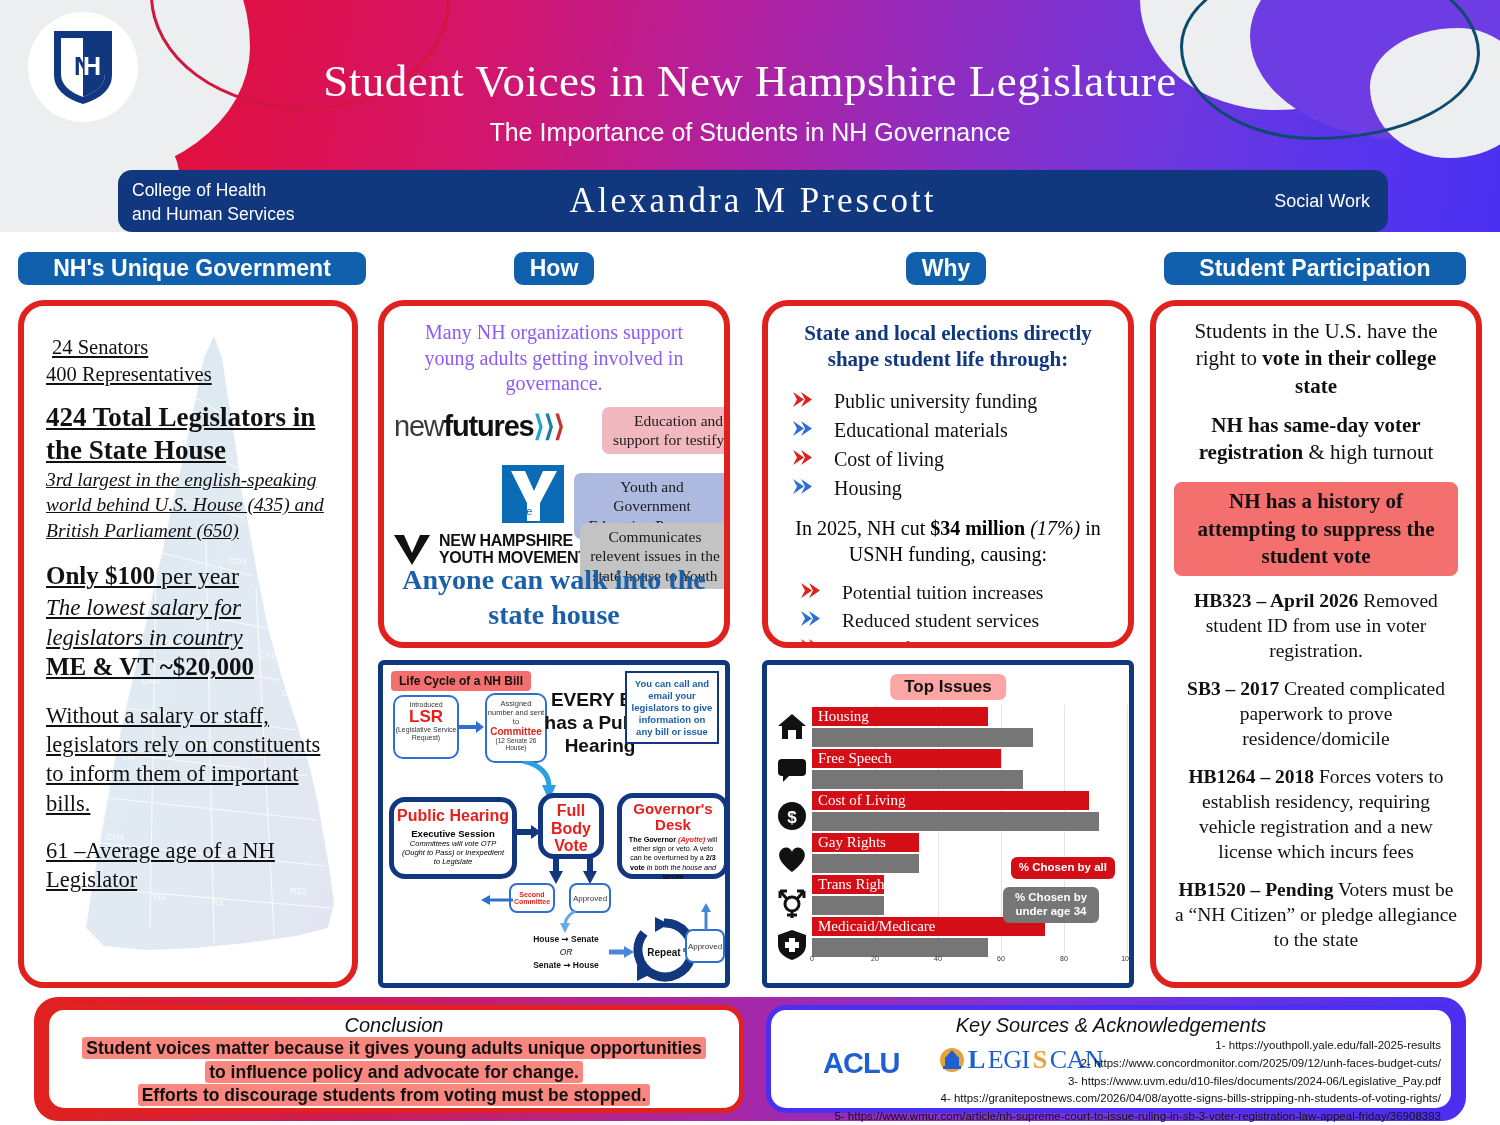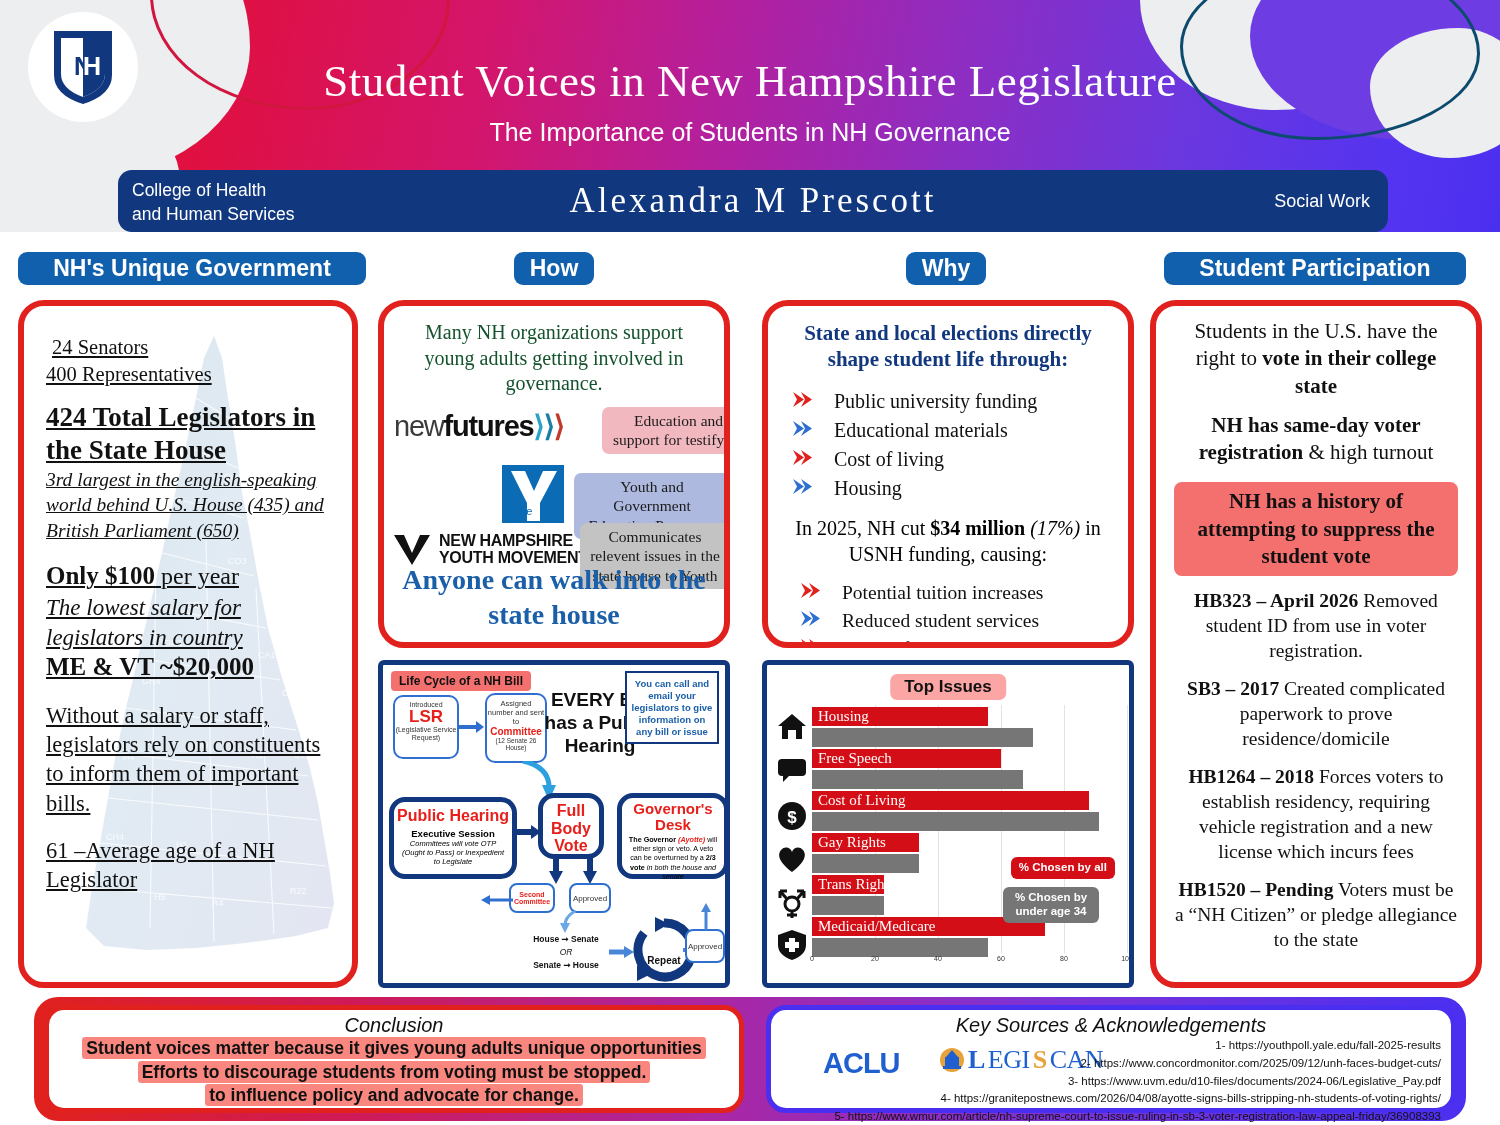--- a/index.html
+++ b/index.html
@@ -107,21 +107,21 @@
     color: #111; font-size: 20.5px; line-height: 1.32; text-decoration: underline;
   }
   .c1-text .big { font-size: 27px; font-weight: bold; line-height: 1.22; }
   .c1-text .ital { font-style: italic; font-size: 19.5px; line-height: 1.3; }
   .sp { height: 13px; }
 
   
   #col2 { left: 378px; top: 300px; width: 352px; height: 348px; }
   .c2-intro {
     padding: 14px 22px 0 22px; text-align: center; font-size: 20px;
-    line-height: 1.28; color: #14532d;
+    line-height: 1.28; color: #8b5cf6;
   }
   .org-row { position: relative; margin-top: 6px; height: 48px; }
   .newfutures {
     position: absolute; left: 10px; top: 2px; font-family: "Liberation Sans", sans-serif;
     font-size: 29px; letter-spacing: -1.2px; white-space: nowrap;
   }
   .nf-new { color: #3b3b3b; font-weight: 300; }
   .nf-fut { color: #111; font-weight: bold; }
   .nf-ch1 { color: #29a3c8; font-weight: bold; }
   .nf-ch2 { color: #1a7fa8; font-weight: bold; }
@@ -532,21 +532,21 @@
     <svg style="position:absolute; left:226px; top:280px;" width="26" height="14">
       <path d="M0 7 H16" stroke="#4a86d8" stroke-width="5"></path>
         <path d="M15 1 L25 7 L15 13 Z" fill="#4a86d8"></path>
     </svg>
 
     <svg style="position:absolute; left:250px; top:248px;" width="62" height="78">
       <path d="M31 10 A27 27 0 1 1 11 20" stroke="#11377f" stroke-width="9" fill="none"></path>
       <path d="M22 4 L36 11 L22 19 Z" fill="#11377f"></path>
       <path d="M4 52 L16 62 L4 68 Z" fill="#11377f"></path>
     </svg>
-    <div class="flowtxt" style="left:256px; top:280px; width:50px; font-size:10px;margin-top:8px;">Repeat</div>
+    <div class="flowtxt" style="left:256px; top:280px; width:50px; font-size:10px;">Repeat</div>
 
     <svg style="position:absolute; left:300px; top:278px;" width="22" height="14">
       <path d="M0 7 H12" stroke="#4a86d8" stroke-width="4"></path>
         <path d="M11 1 L21 7 L11 13 Z" fill="#4a86d8"></path>
     </svg>
     <div class="nodeS" style="left:302px; top:264px; width:40px; height:34px;">Approved</div>
     <svg style="position:absolute; left:316px; top:238px;" width="14" height="28">
       <path d="M7 27 V8" stroke="#4a86d8" stroke-width="3"></path>
         <path d="M2 9 L7 0 L12 9 Z" fill="#4a86d8"></path>
     </svg>
@@ -642,22 +642,22 @@
   <div class="leg" style="background:#d40e16; right:14px; top:192px;">% Chosen by all</div>
   <div class="leg" style="background:#767676; right:30px; top:222px; width:96px; text-align:center;">% Chosen by under age 34</div>
 </div>
 
 <div class="footwrap">
   <div class="foot-grad"></div>
 
   <div class="foot-card" id="concl">
     <div class="foot-h">Conclusion</div>
     <div class="concl-line"><span>Student voices matter because it gives young adults unique opportunities</span></div>
+    <div class="concl-line"><span>to influence policy and advocate for change.</span></div>
     <div class="concl-line"><span>Efforts to discourage students from voting must be stopped.</span></div>
-    <div class="concl-line"><span>to influence policy and advocate for change.</span></div>
   </div>
 
   <div class="foot-card" id="srcs">
     <div class="foot-h">Key Sources &amp; Acknowledgements</div>
     <div style="position:relative; height:78px;">
       <div class="aclu" style="position:absolute; left:52px; top:10px;">ACLU</div>
       <div style="position:absolute; left:168px; top:8px; display:flex; align-items:center; gap:3px;">
         <svg width="26" height="28" viewBox="0 0 26 28">
           <circle cx="13" cy="14" r="12" fill="#e8a23a"></circle>
           <path d="M4 20 H22 V23 H4 Z M6 11 H20 V20 H6 Z M13 4 L19 11 H7 Z" fill="#1f5fd0"></path>

